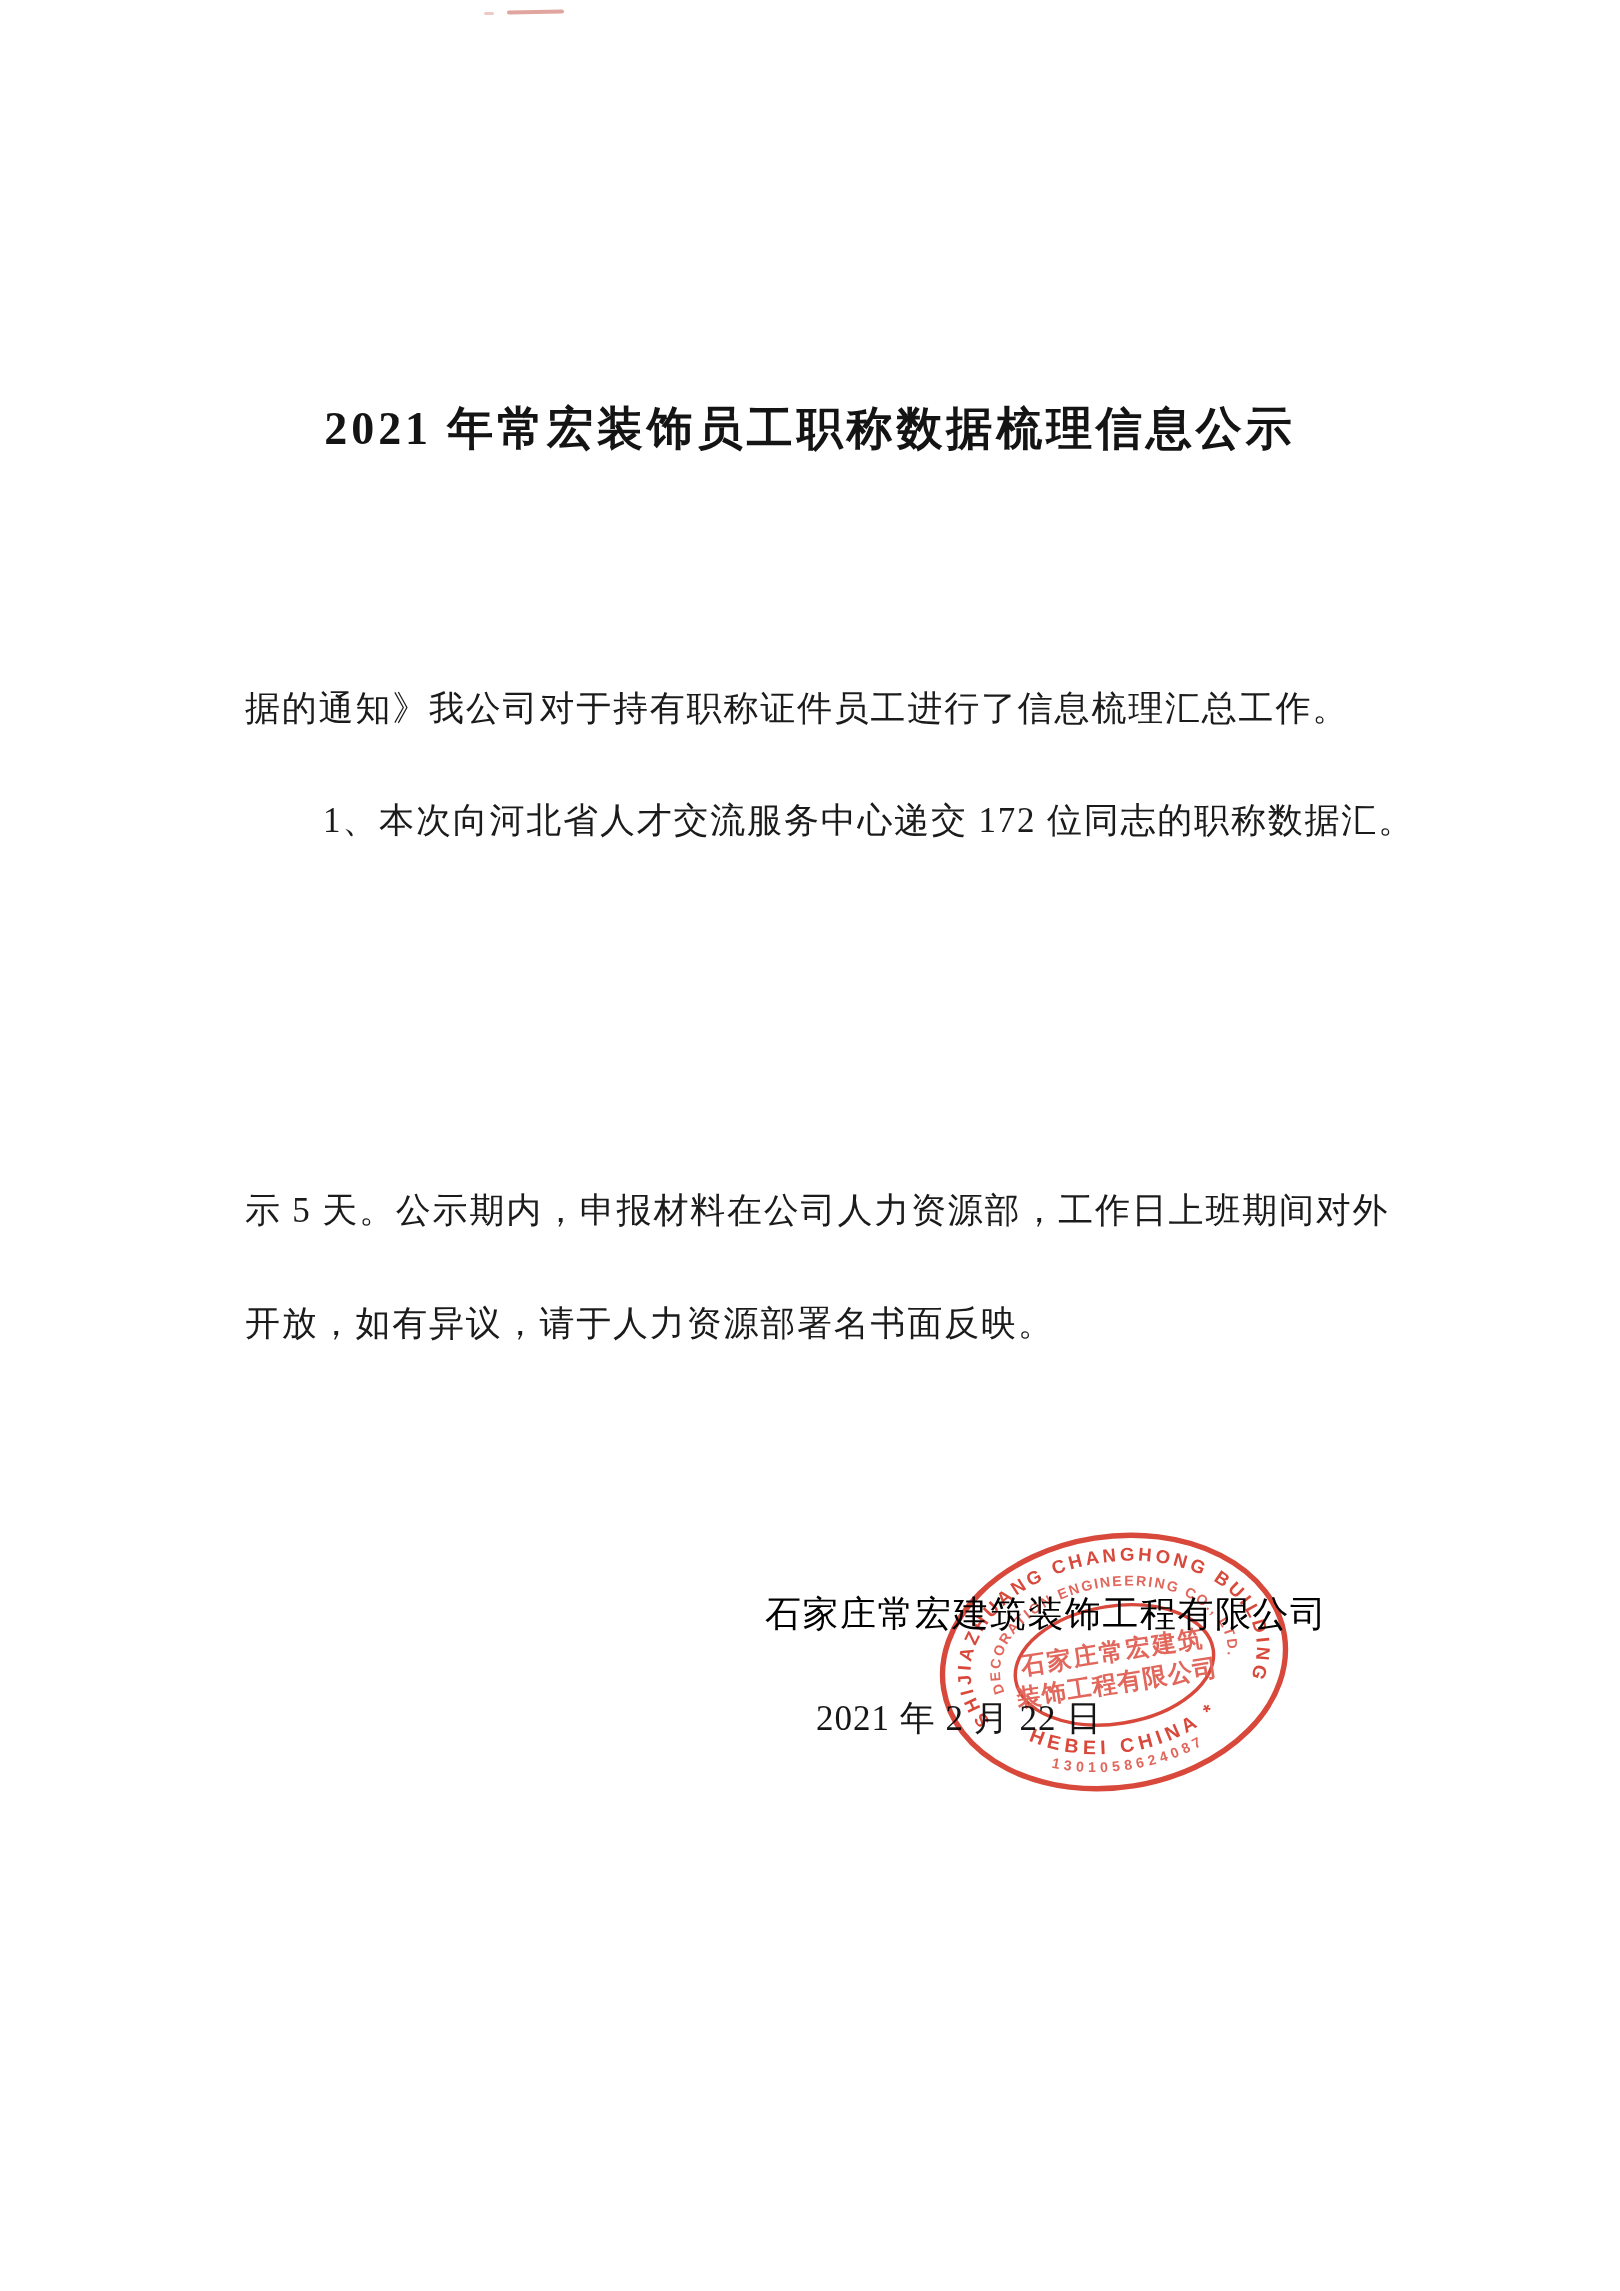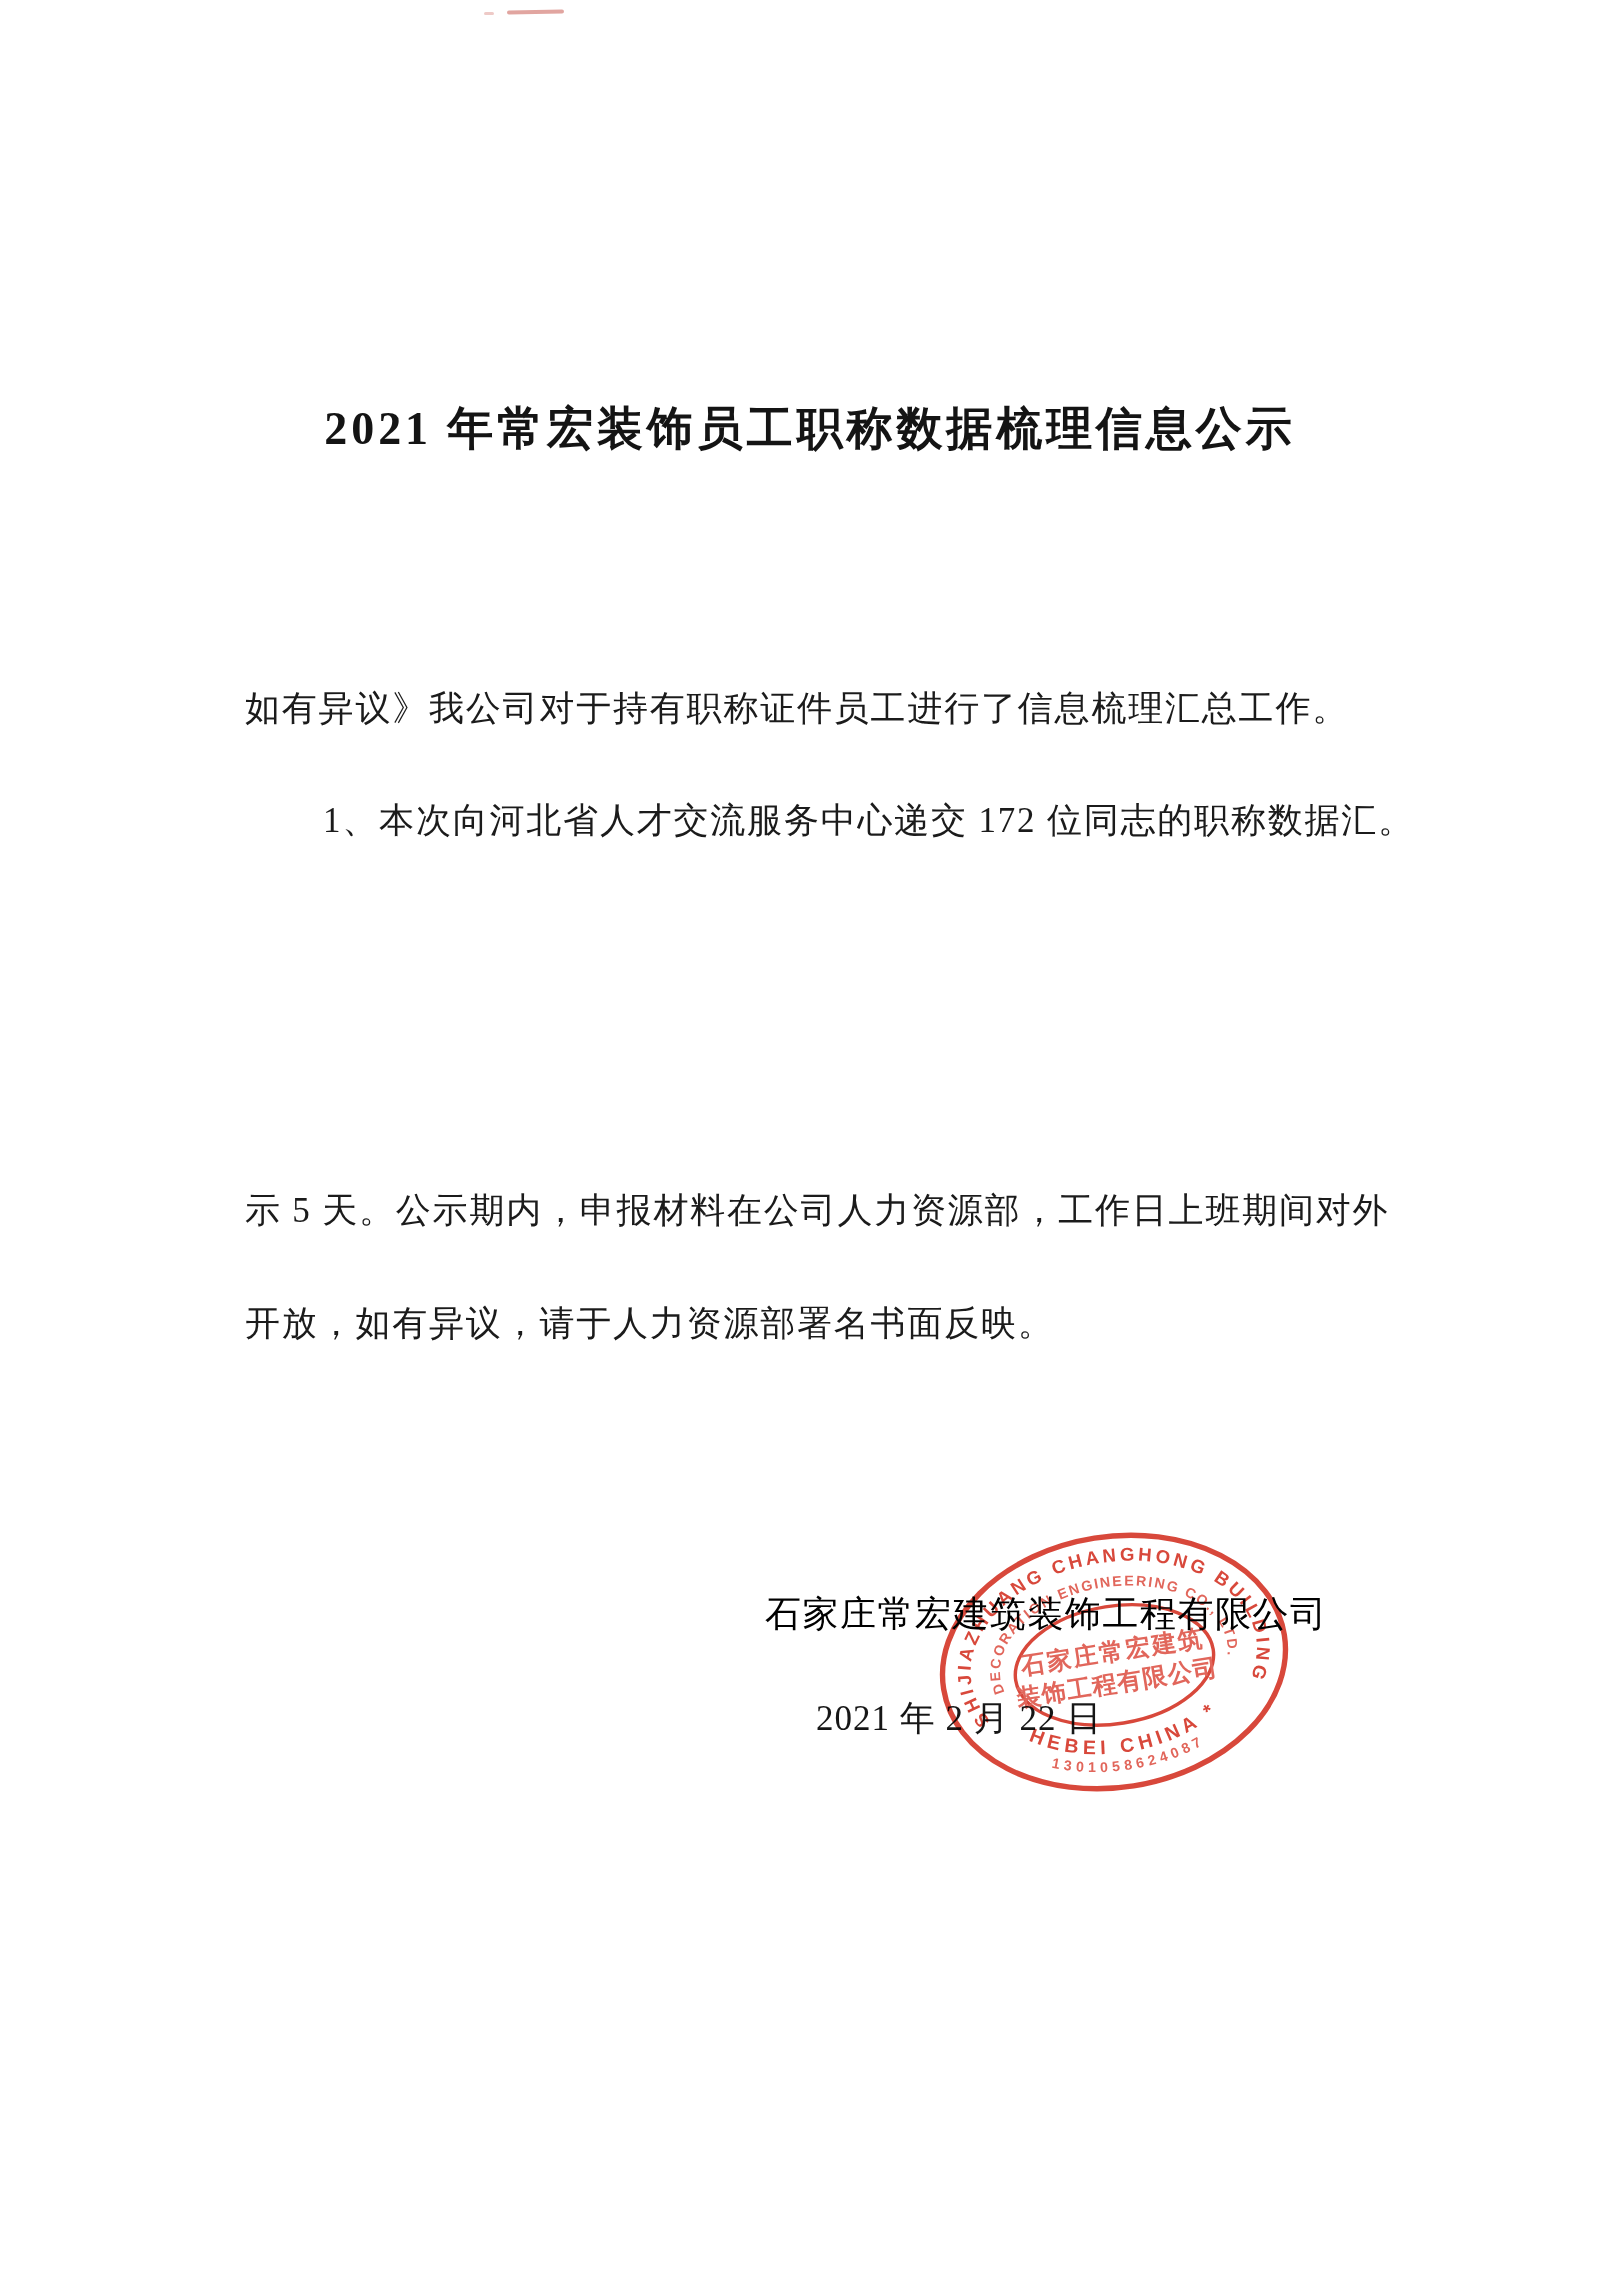--- a/index.html
+++ b/index.html
@@ -46,21 +46,21 @@
 </head>
 <body>
 
 <div class="page">
 
   <div class="scan-dot"></div>
   <div class="scan-mark"></div>
 
   <div class="doc-title">2021 年常宏装饰员工职称数据梳理信息公示</div>
 
-  <div class="line" style="top:685px">如有异议》我公司对于持有职称证件员工进行了信息梳理汇总工作。</div>
+  <div class="line" style="top:685px">据的通知》我公司对于持有职称证件员工进行了信息梳理汇总工作。</div>
   <div class="line indent" style="top:797px">1、本次向河北省人才交流服务中心递交 172 位同志的职称数据汇。</div>
   <div class="line" style="top:1187px">示 5 天。公示期内，申报材料在公司人力资源部，工作日上班期间对外</div>
   <div class="line" style="top:1300px">开放，如有异议，请于人力资源部署名书面反映。</div>
 
   <div class="sig-company">石家庄常宏建筑装饰工程有限公司</div>
   <div class="sig-date">2021 年 2 月 22 日</div>
 
   <div class="stamp">
     <svg viewBox="0 0 400 304" xmlns="http://www.w3.org/2000/svg">
       <defs>

